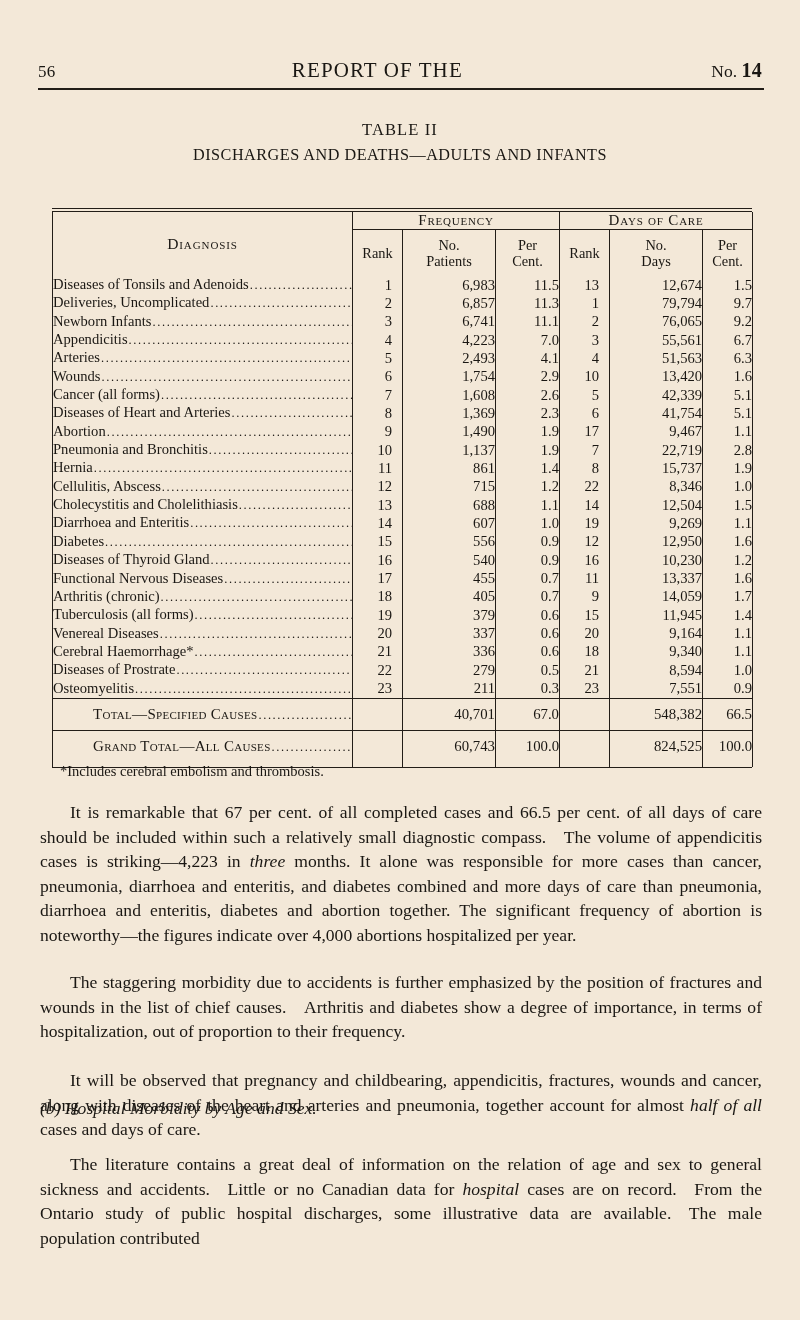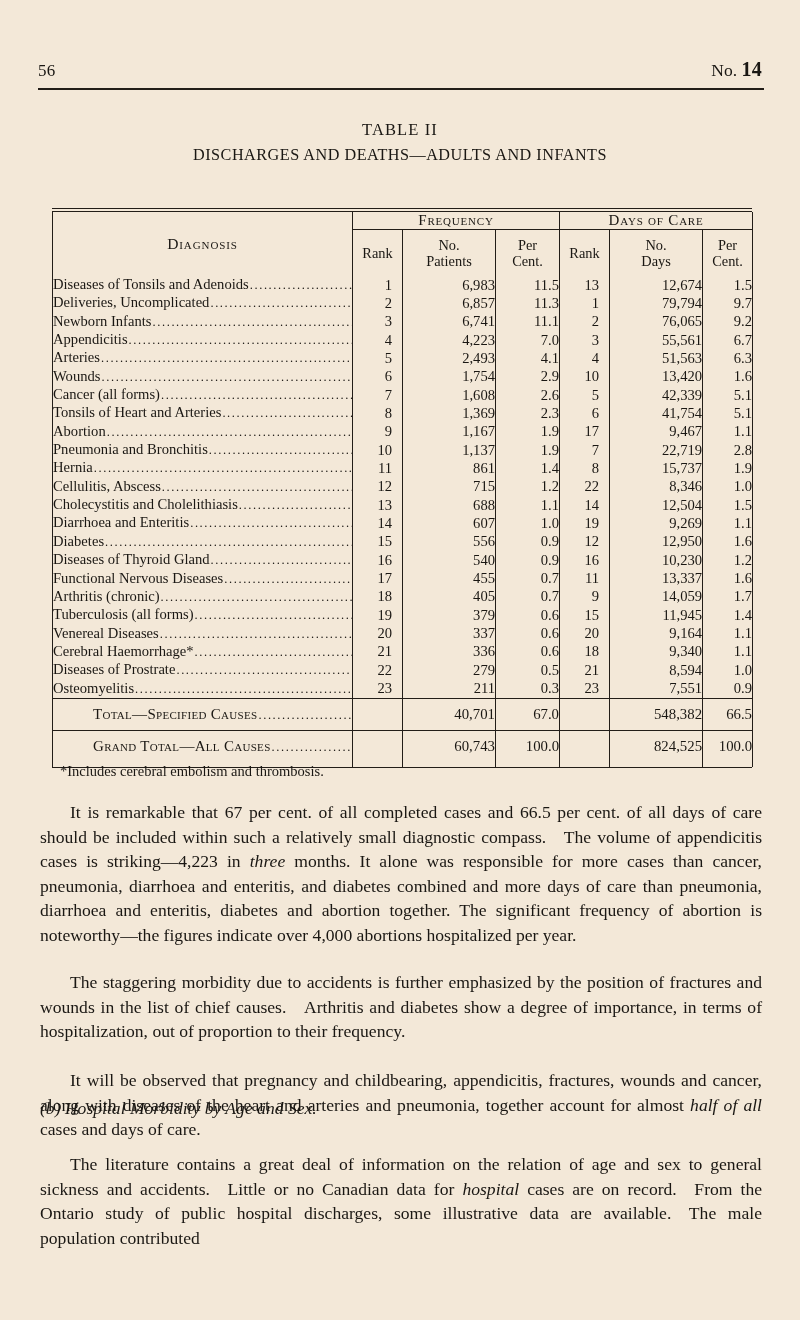--- a/index.html
+++ b/index.html
@@ -207,20 +207,21 @@
   }
   .sub-head .lbl { font-style: italic; }
 </style>
 </head>
 <body>
 
 <div class="page">
 
   <div class="runhead">
     <span class="folio">56</span>
+    <span class="rh-title">REPORT OF THE</span>
     <span class="rh-no"><span>No.</span> <b>14</b></span>
   </div>
   <div class="rule-head"></div>
 
   <div class="tbl-num">TABLE II</div>
   <div class="tbl-title">
     <div>DISCHARGES AND DEATHS—ADULTS AND INFANTS</div>
   </div>
 
   <div class="tblwrap">
@@ -357,40 +358,40 @@
             <td class="num rank">7</td>
             <td class="num no vline">1,608</td>
             <td class="num pct vline outer-r">2.6</td>
             <td class="num rank">5</td>
             <td class="num no vline">42,339</td>
             <td class="num pct vline outer-r">5.1</td>
           </tr>
           <tr>
             <td class="dx outer-l outer-r">
               <span class="dxinner">
-                <span class="dxname">Tonsils of Heart and Arteries</span>
+                <span class="dxname">Diseases of Heart and Arteries</span>
                 <span class="dots">........................................................................................................................</span>
               </span>
             </td>
             <td class="num rank">8</td>
             <td class="num no vline">1,369</td>
             <td class="num pct vline outer-r">2.3</td>
             <td class="num rank">6</td>
             <td class="num no vline">41,754</td>
             <td class="num pct vline outer-r">5.1</td>
           </tr>
           <tr>
             <td class="dx outer-l outer-r">
               <span class="dxinner">
                 <span class="dxname">Abortion</span>
                 <span class="dots">........................................................................................................................</span>
               </span>
             </td>
             <td class="num rank">9</td>
-            <td class="num no vline">1,167</td>
+            <td class="num no vline">1,490</td>
             <td class="num pct vline outer-r">1.9</td>
             <td class="num rank">17</td>
             <td class="num no vline">9,467</td>
             <td class="num pct vline outer-r">1.1</td>
           </tr>
           <tr>
             <td class="dx outer-l outer-r">
               <span class="dxinner">
                 <span class="dxname">Pneumonia and Bronchitis</span>
                 <span class="dots">........................................................................................................................</span>

